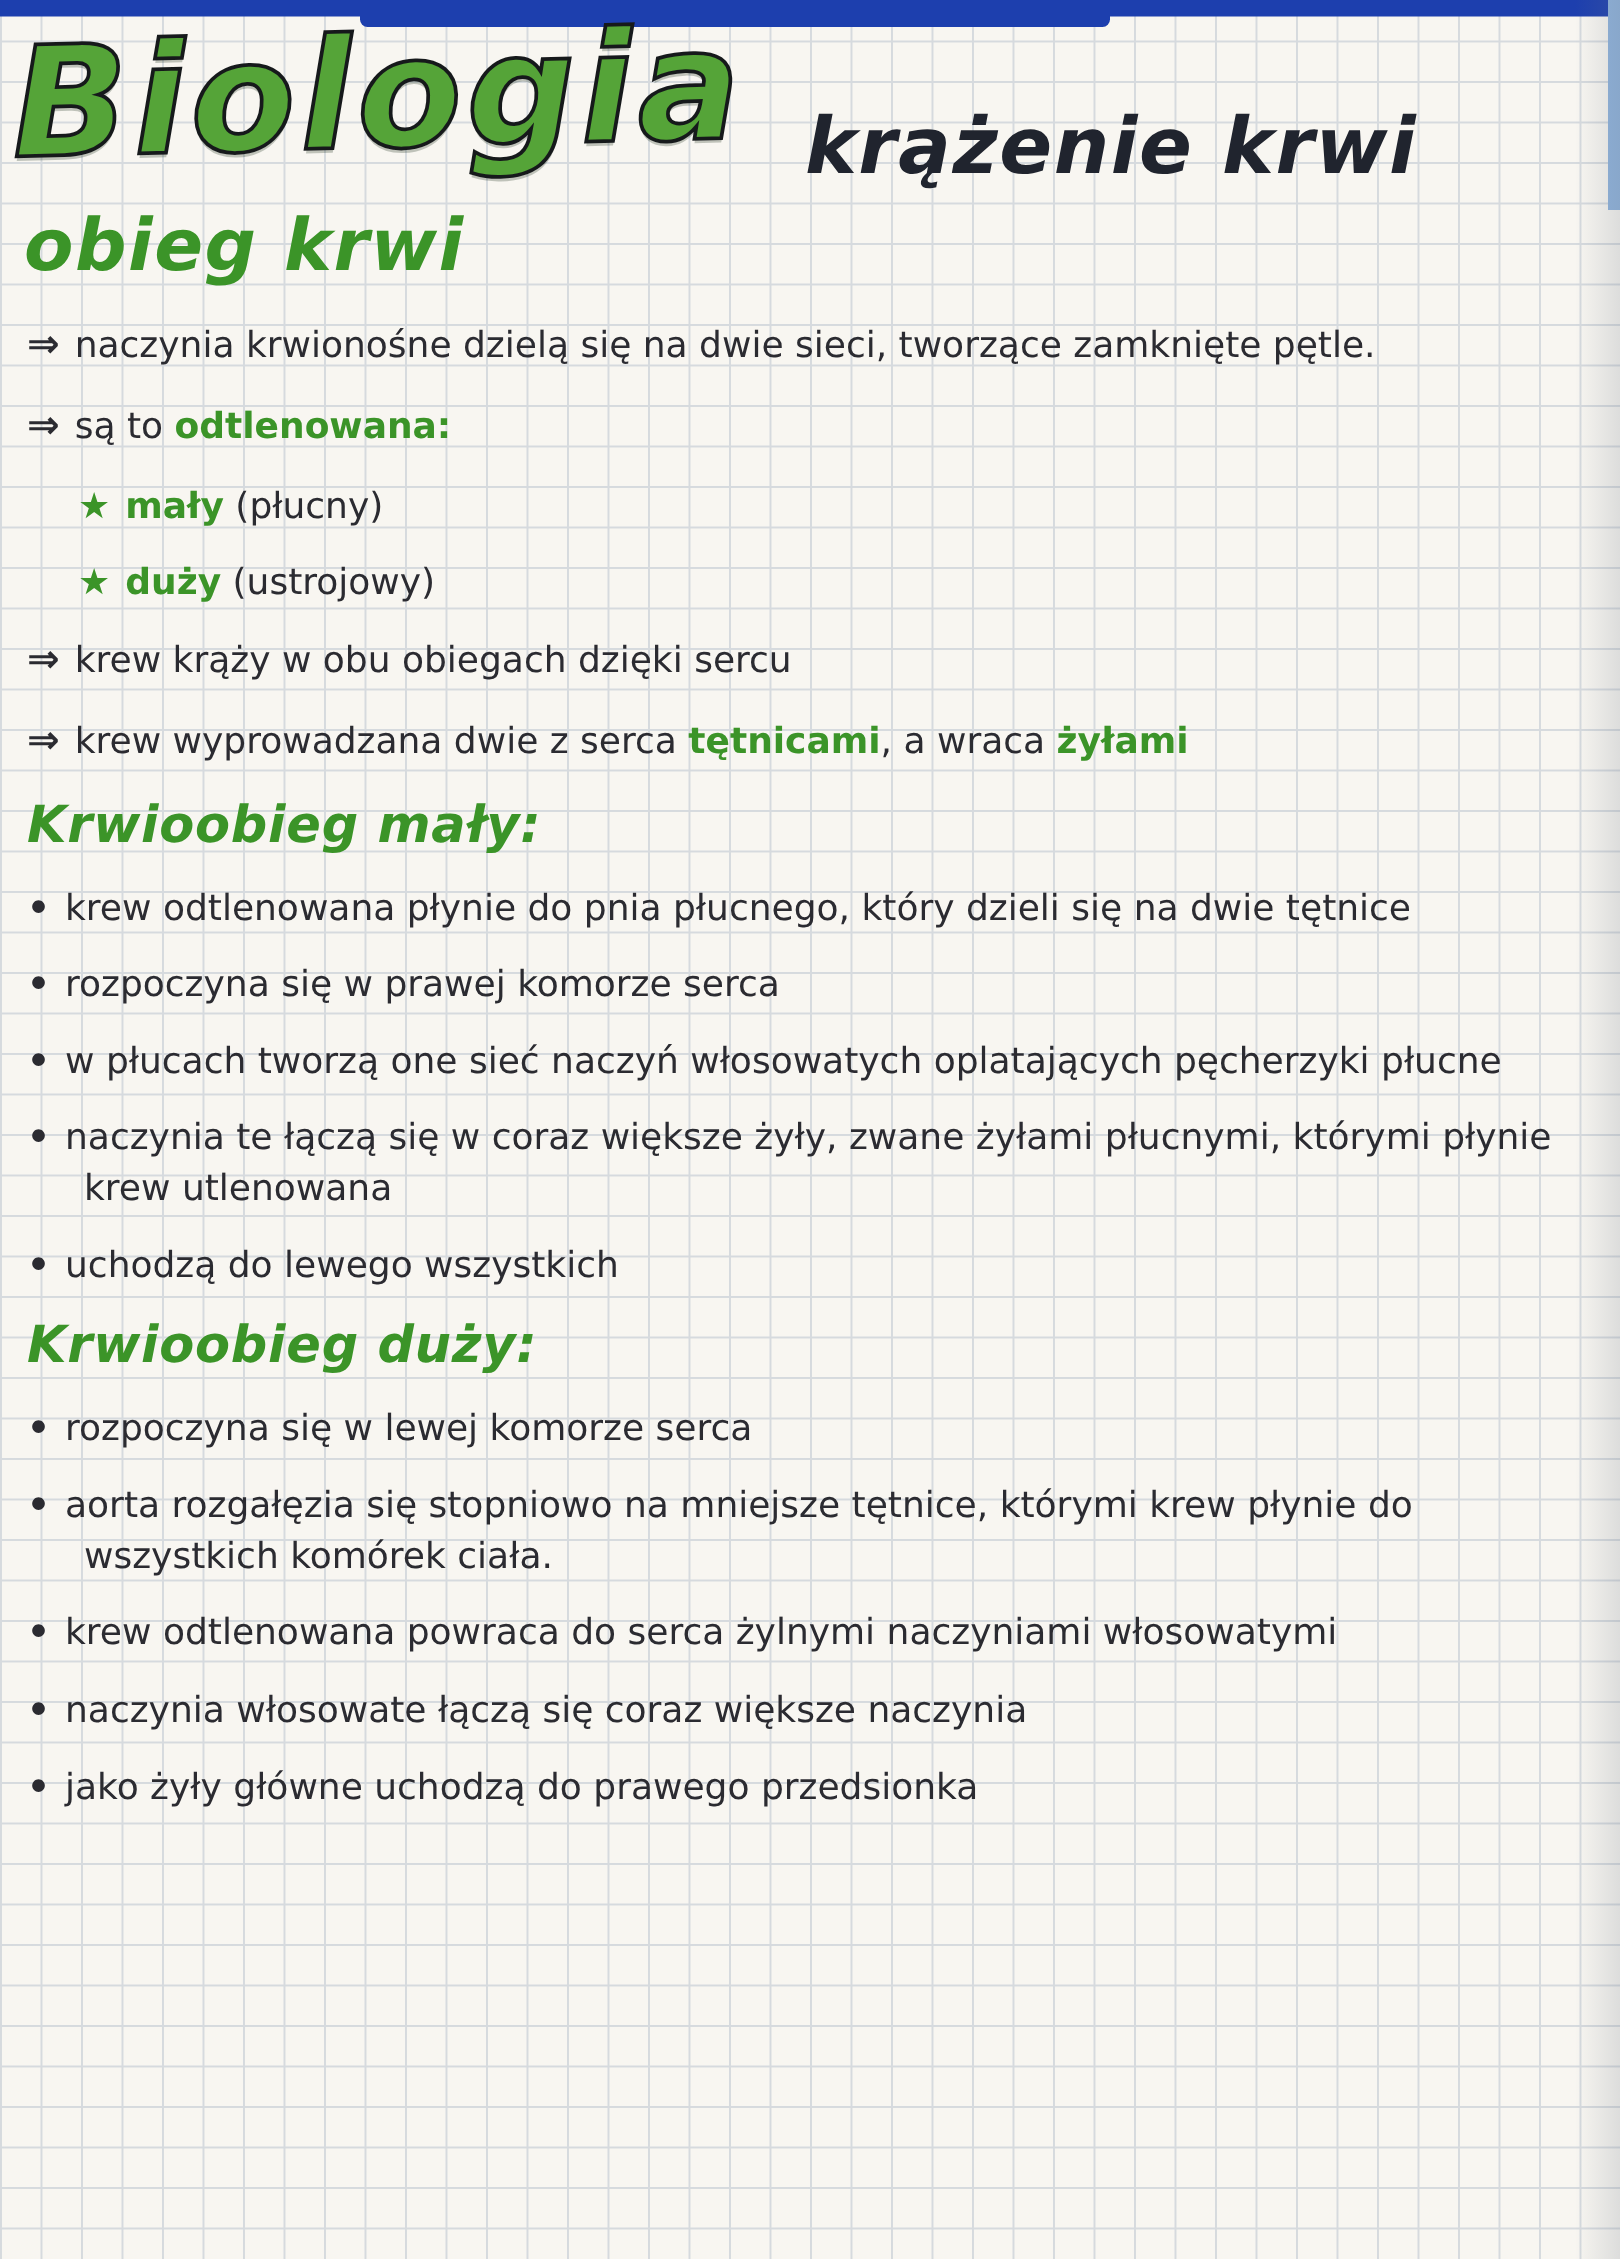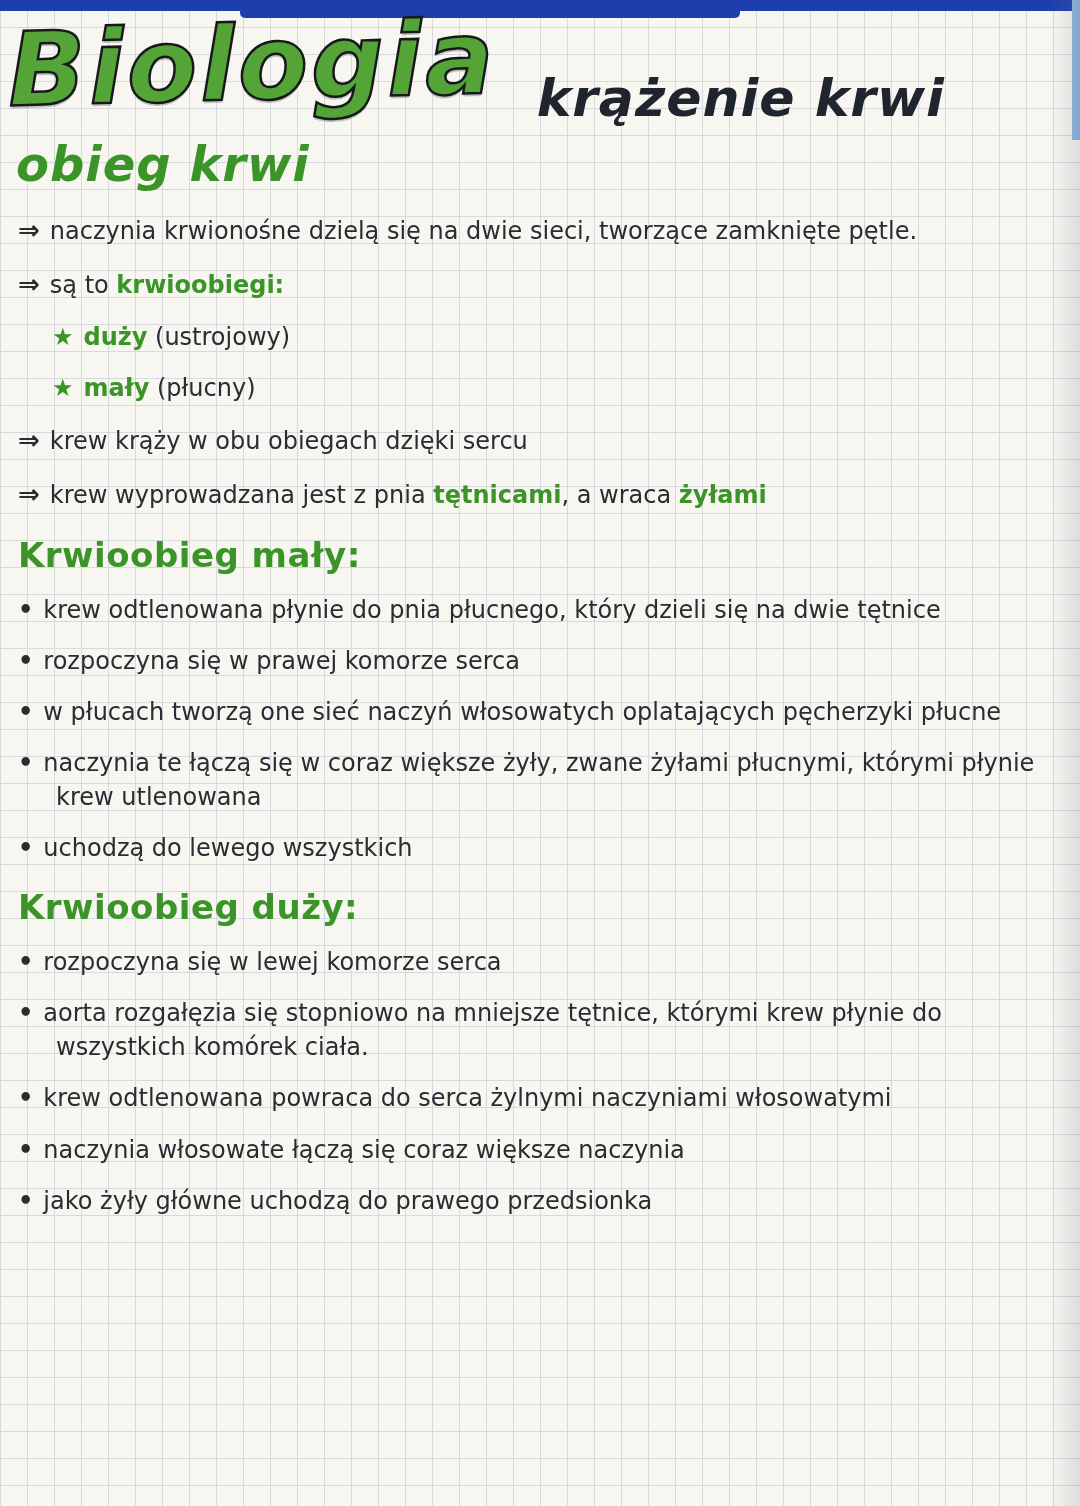--- a/index.html
+++ b/index.html
@@ -73,22 +73,22 @@
     margin: 0 0 17px 0;
     padding-left: 38px; text-indent: -38px;
   }
   .marker { font-weight: bold; margin-right: 10px; }
   .marker.arrow  { color: var(--ink, #2b2b31); font-size: 26px; }
   .marker.star   { color: var(--green, #3b9428); font-size: 24px; }
   .marker.bullet { color: var(--ink, #2b2b31); font-size: 24px; }
   .indent1 { margin-left: 34px; }
   .term { color: var(--green, #3b9428); font-weight: bold; }
   .sub-heading {
-    margin: 22px 0 18px 0;
-    font-size: 34px; font-weight: bold; 
+    margin: 12px 0 18px 0;
+    font-size: 34px; font-weight: bold; font-style: italic;
     color: var(--green, #3b9428);
     letter-spacing: 0.5px;
   }
 </style>
 </head>
 <body>
 
 <div class="paper">
   <div class="top-bar"></div>
   <div class="top-bar-thick"></div>
@@ -101,37 +101,37 @@
 
   <h2 class="section-heading">obieg krwi</h2>
 
   <div class="content">
 
     <div class="line">
       <span class="marker arrow">⇒</span><span>naczynia krwionośne dzielą się na dwie sieci, tworzące zamknięte pętle.</span>
     </div>
 
     <div class="line">
-      <span class="marker arrow">⇒</span><span>są to </span><span class="term">krwioobiegi:</span>
+      <span class="marker arrow">⇒</span><span>są to </span><span class="term">odtlenowana:</span>
+    </div>
+
+    <div class="line indent1">
+      <span class="marker star">★</span><span class="term">mały</span><span> (płucny)</span>
     </div>
 
     <div class="line indent1">
       <span class="marker star">★</span><span class="term">duży</span><span> (ustrojowy)</span>
-    </div>
-
-    <div class="line indent1">
-      <span class="marker star">★</span><span class="term">mały</span><span> (płucny)</span>
     </div>
 
     <div class="line">
       <span class="marker arrow">⇒</span><span>krew krąży w obu obiegach dzięki sercu</span>
     </div>
 
     <div class="line">
-      <span class="marker arrow">⇒</span><span>krew wyprowadzana jest z pnia </span><span class="term">tętnicami</span><span>, a wraca </span><span class="term">żyłami</span>
+      <span class="marker arrow">⇒</span><span>krew wyprowadzana dwie z serca </span><span class="term">tętnicami</span><span>, a wraca </span><span class="term">żyłami</span>
     </div>
 
     <h3 class="sub-heading">Krwioobieg mały:</h3>
 
     <div class="line">
       <span class="marker bullet">•</span><span>krew odtlenowana płynie do pnia płucnego, który dzieli się na dwie tętnice</span>
     </div>
     <div class="line">
       <span class="marker bullet">•</span><span>rozpoczyna się w prawej komorze serca</span>
     </div>

